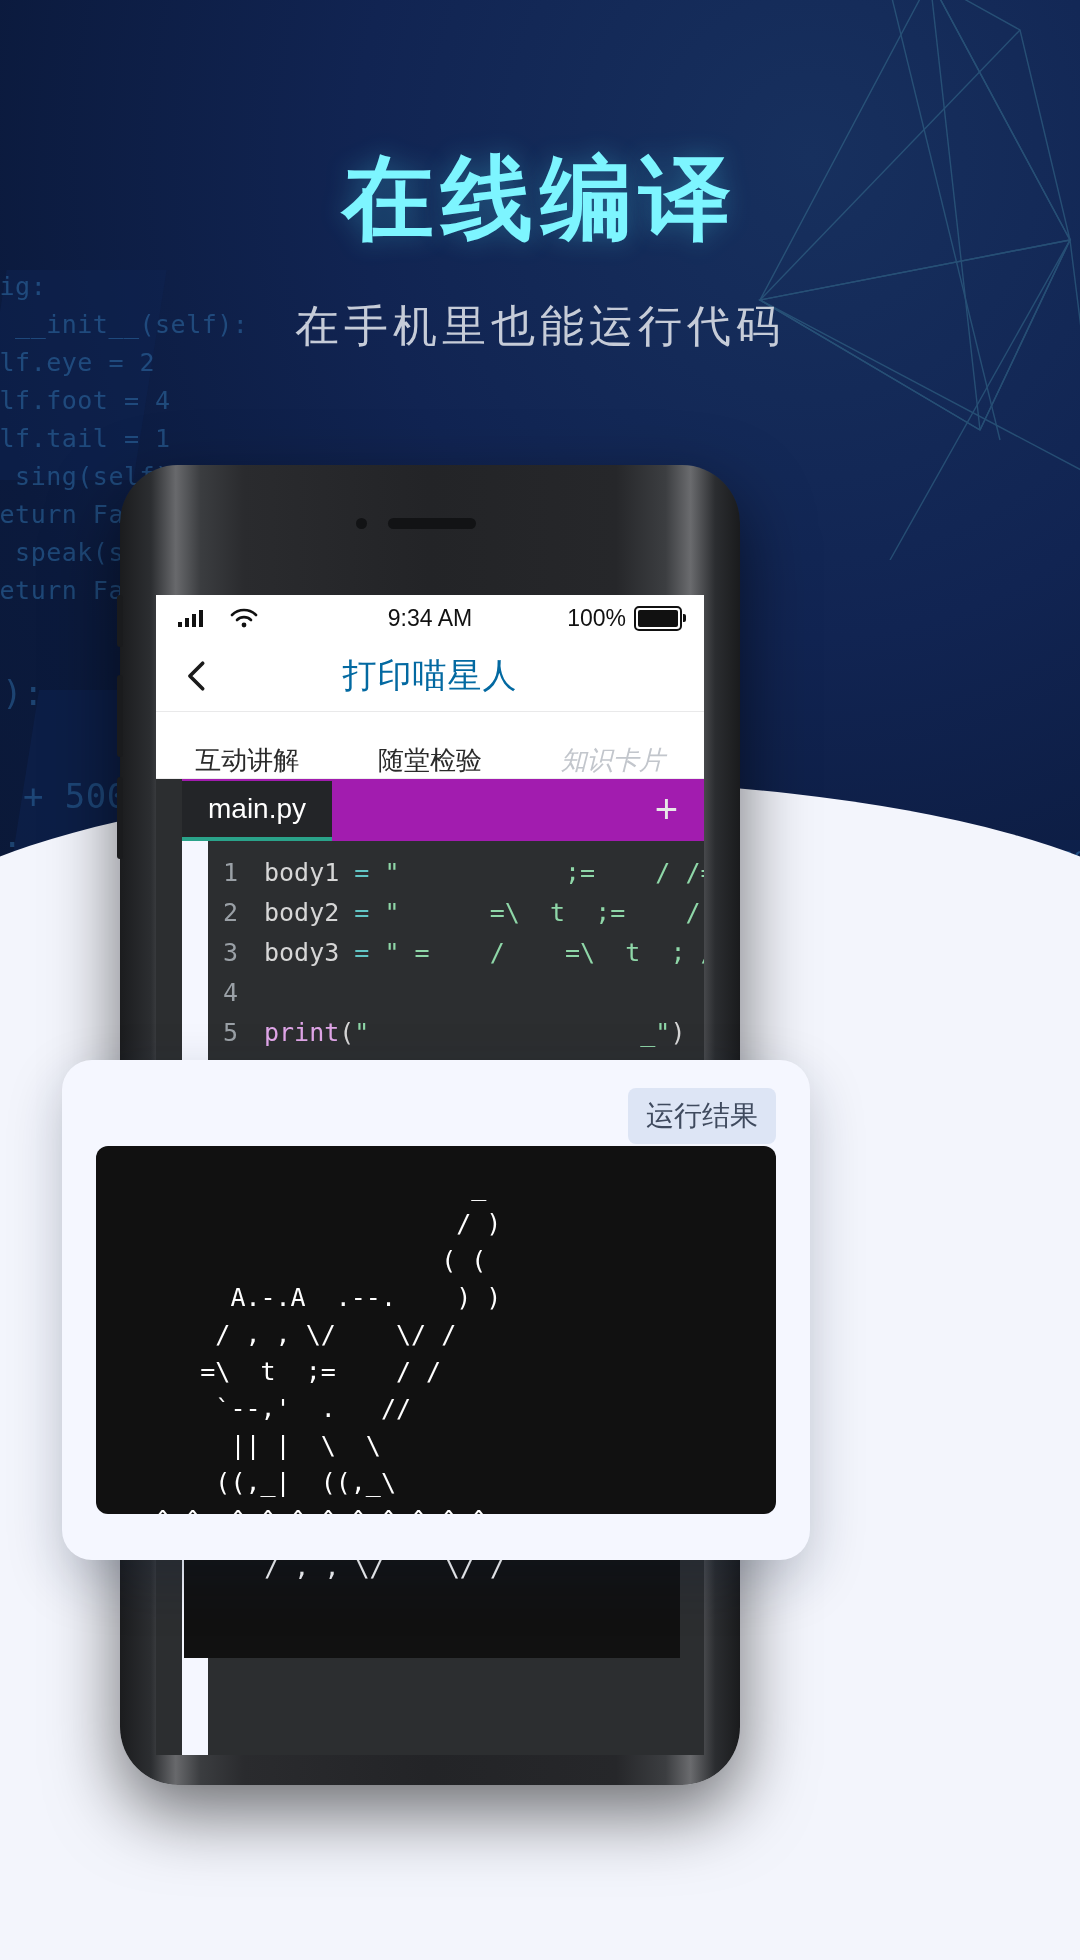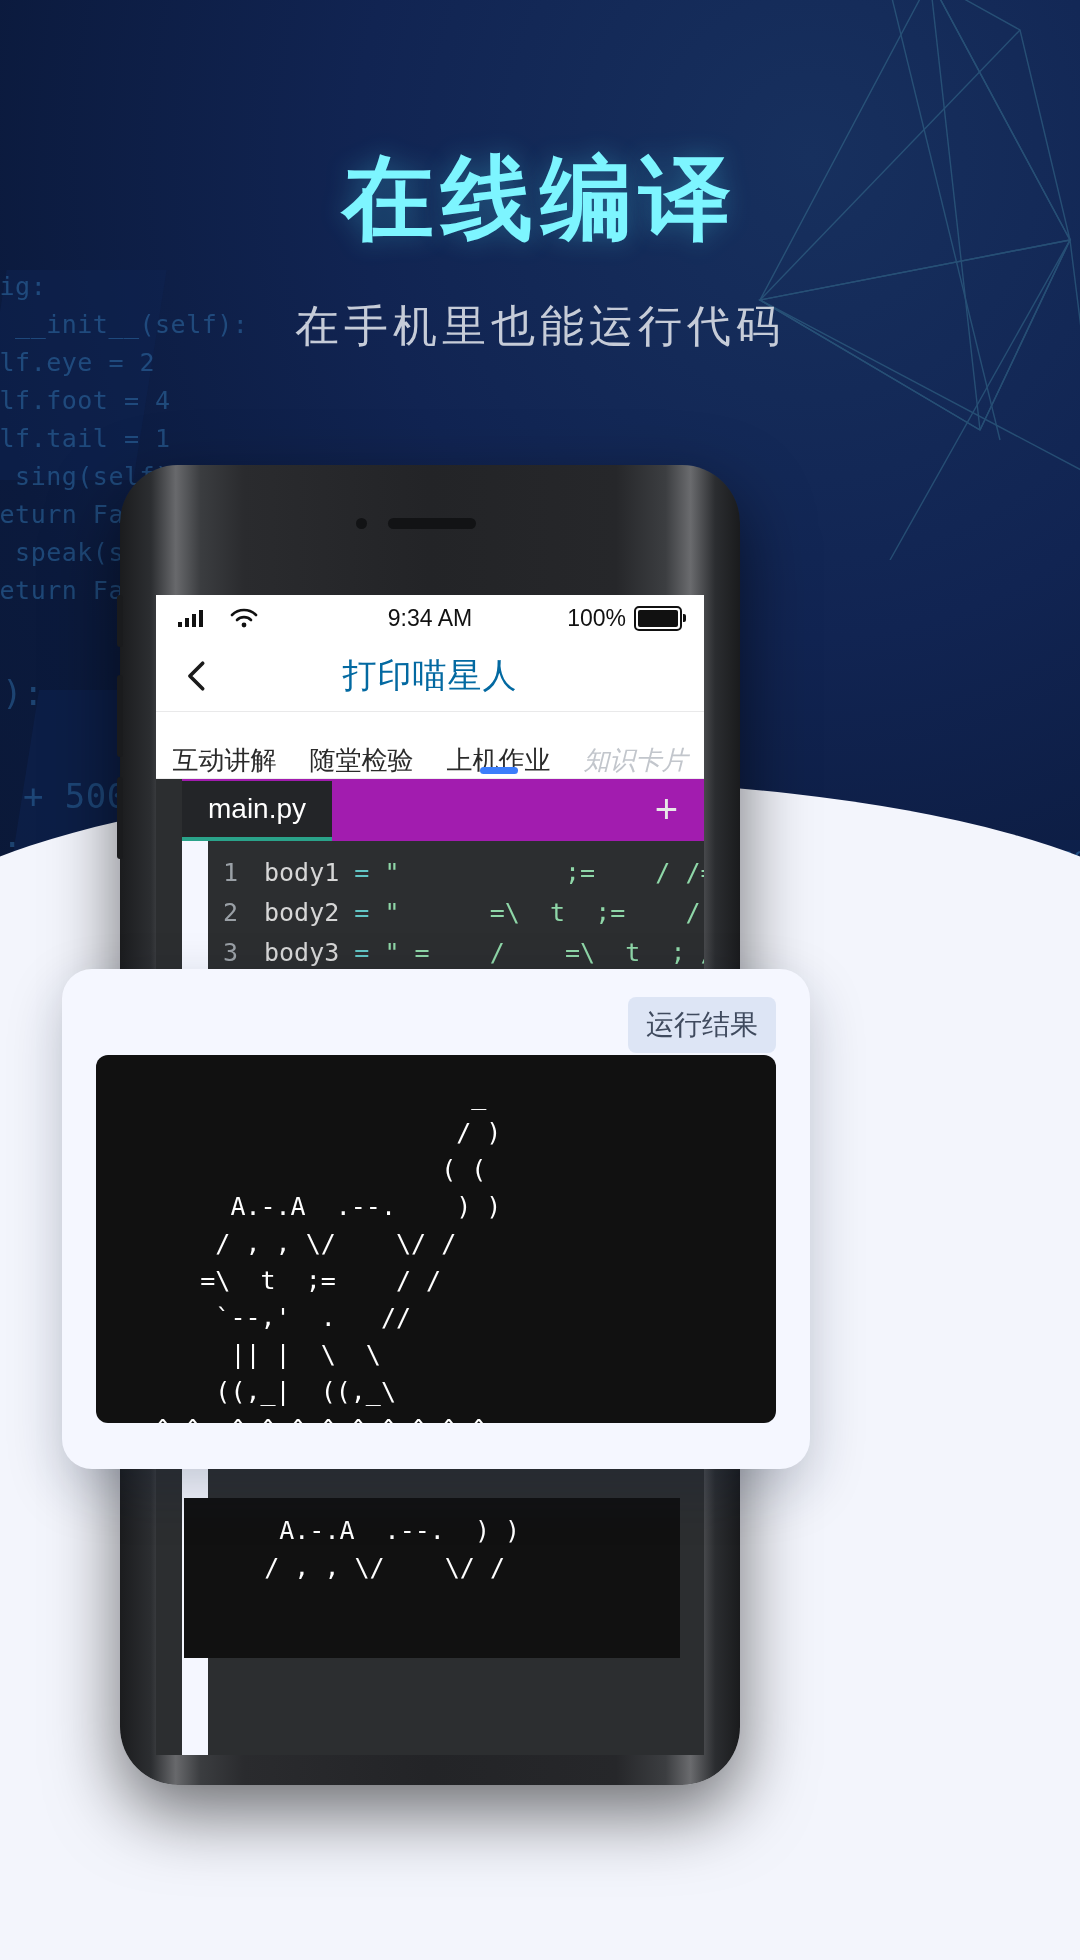--- a/index.html
+++ b/index.html
@@ -84,21 +84,21 @@
   .addbtn{position:absolute;right:26px;bottom:12px;color:#e8e8e8;font-size:40px;line-height:1;
     cursor:pointer;}
   .code{font-family:"DejaVu Sans Mono","Liberation Mono",monospace;font-size:25px;
     line-height:40px;white-space:pre;color:#d6d6d6;padding-top:12px;}
   .code .row{display:flex;}
   .ln{width:56px;text-align:right;padding-right:26px;color:#9aa0a6;flex:none;background:#2c2e30;}
   .str{color:#8fd7a8;}
   .kw{color:#e0a6e8;}
   .op{color:#62c6c6;}
   
-  #result-card{position:absolute;left:62px;top:969px;width:748px;height:500px;
+  #result-card{position:absolute;left:62px;top:1060px;width:748px;height:500px;
     background:#f5f7ff;border-radius:30px;box-shadow:0 20px 55px rgba(20,30,60,.22);z-index:9;}
   #result-badge{position:absolute;right:34px;top:28px;background:#dde5f5;color:#3f4a5e;
     font-size:28px;padding:9px 18px;border-radius:8px;}
   #console{position:absolute;left:34px;top:86px;right:34px;bottom:46px;background:#111111;
     border-radius:12px;overflow:hidden;}
   #console pre{margin:0;padding:22px 0 0 0;color:#ffffff;
     font-family:"DejaVu Sans Mono","Liberation Mono",monospace;
     font-size:25px;line-height:37px;white-space:pre;text-align:left;padding-left:14px;}
   
   #console2{position:absolute;left:184px;top:1498px;width:496px;height:160px;background:#111111;
@@ -209,24 +209,20 @@
 
     <div class="tabs">
       <div class="tab">
         <span>互动讲解</span>
 
       </div>
       <div class="tab">
         <span>随堂检验</span>
 
       </div>
-      <div class="tab active">
-        <span>上机作业</span>
-        <span class="ind"></span>
-      </div>
       <div class="tab muted">
         <span>知识卡片</span>
 
       </div>
     </div>
 
     <div class="editor">
       <div class="editor-wrap">
         <div class="editor-left-pad"></div>
         <div class="filebar">

